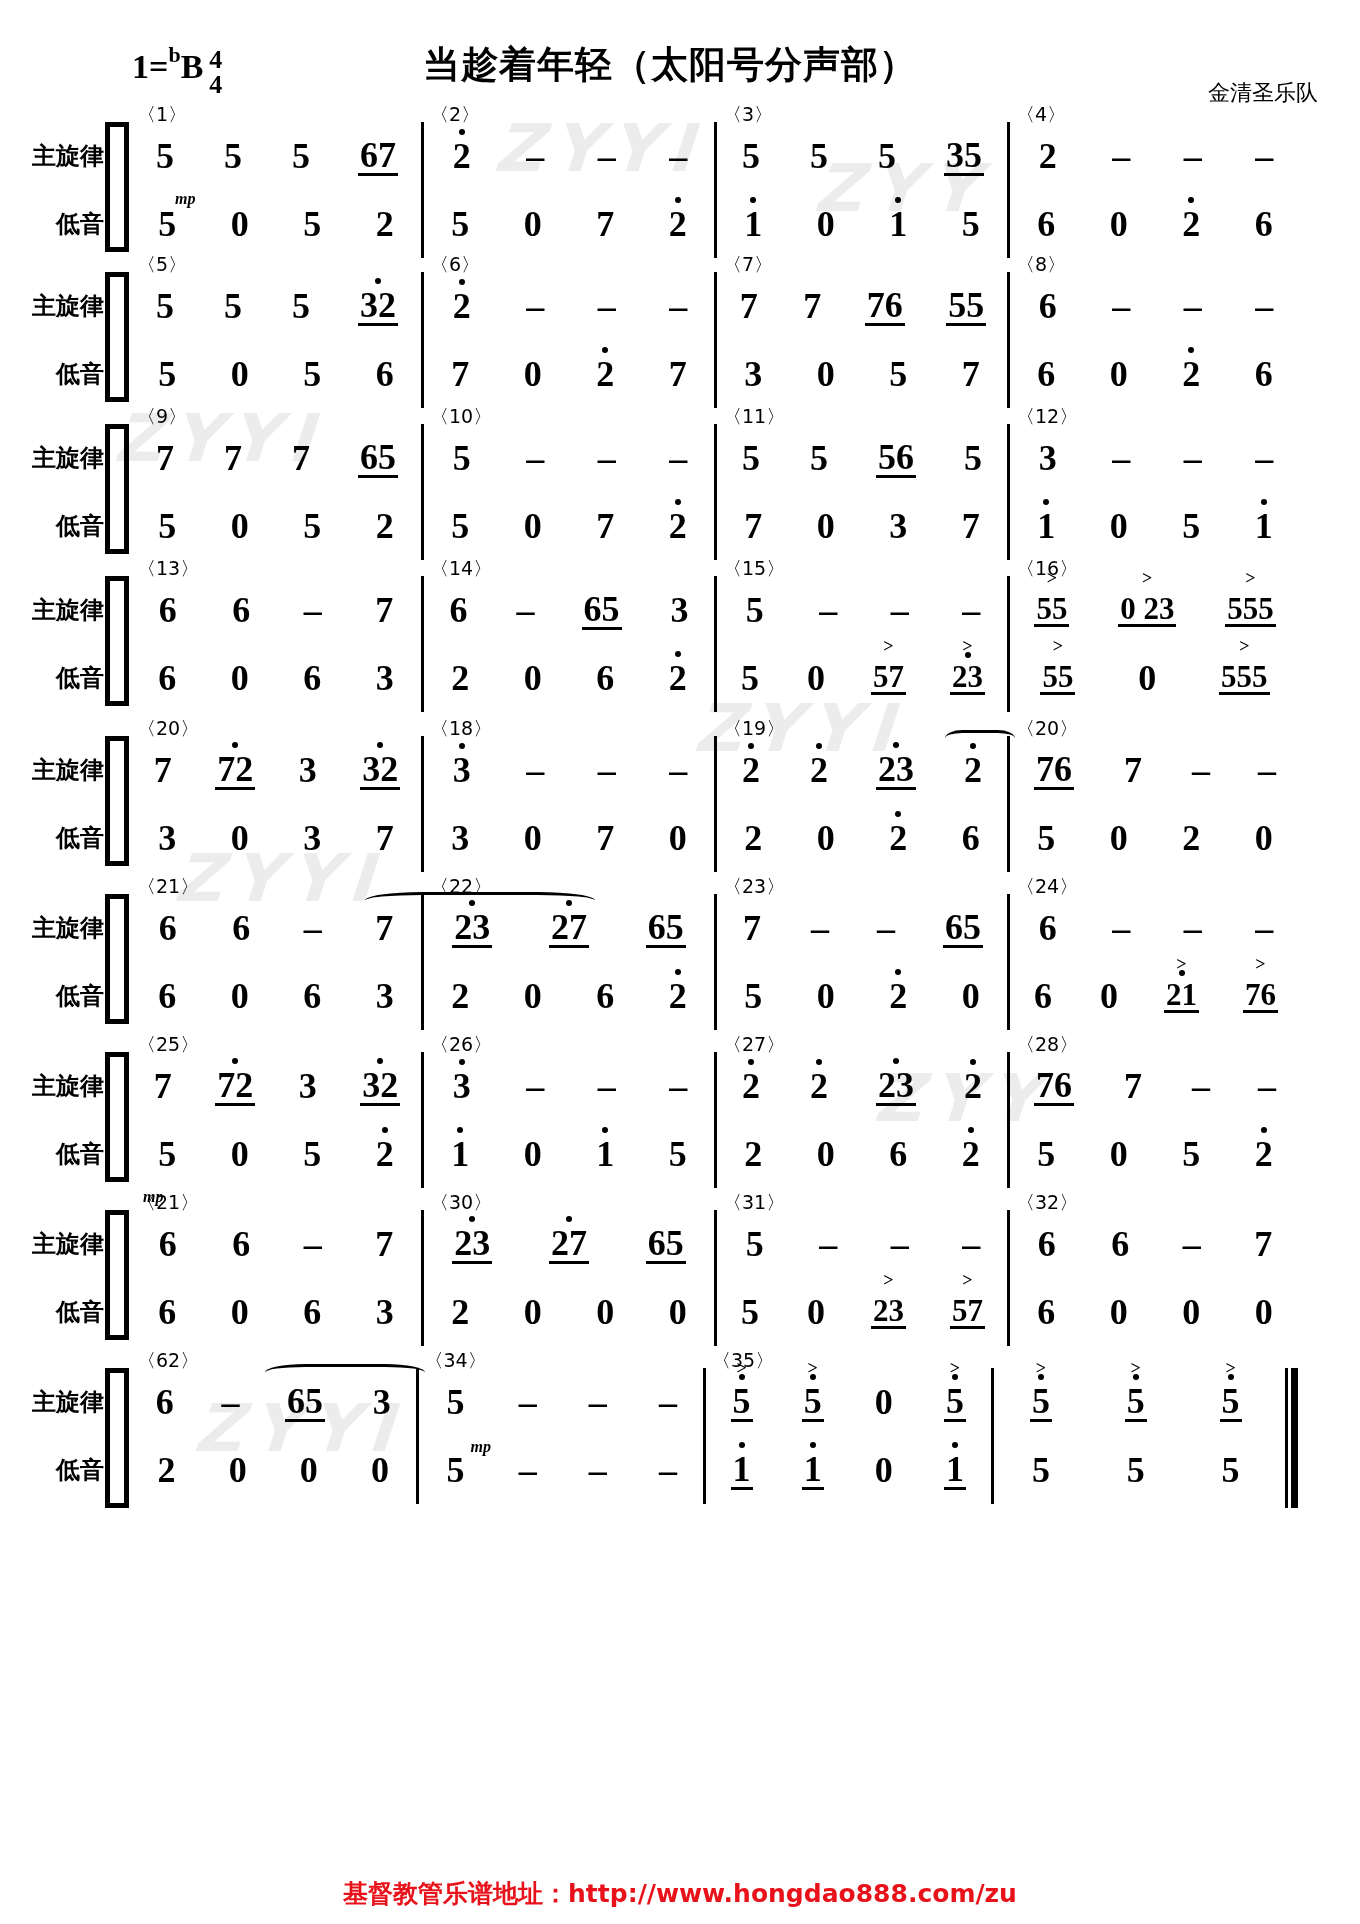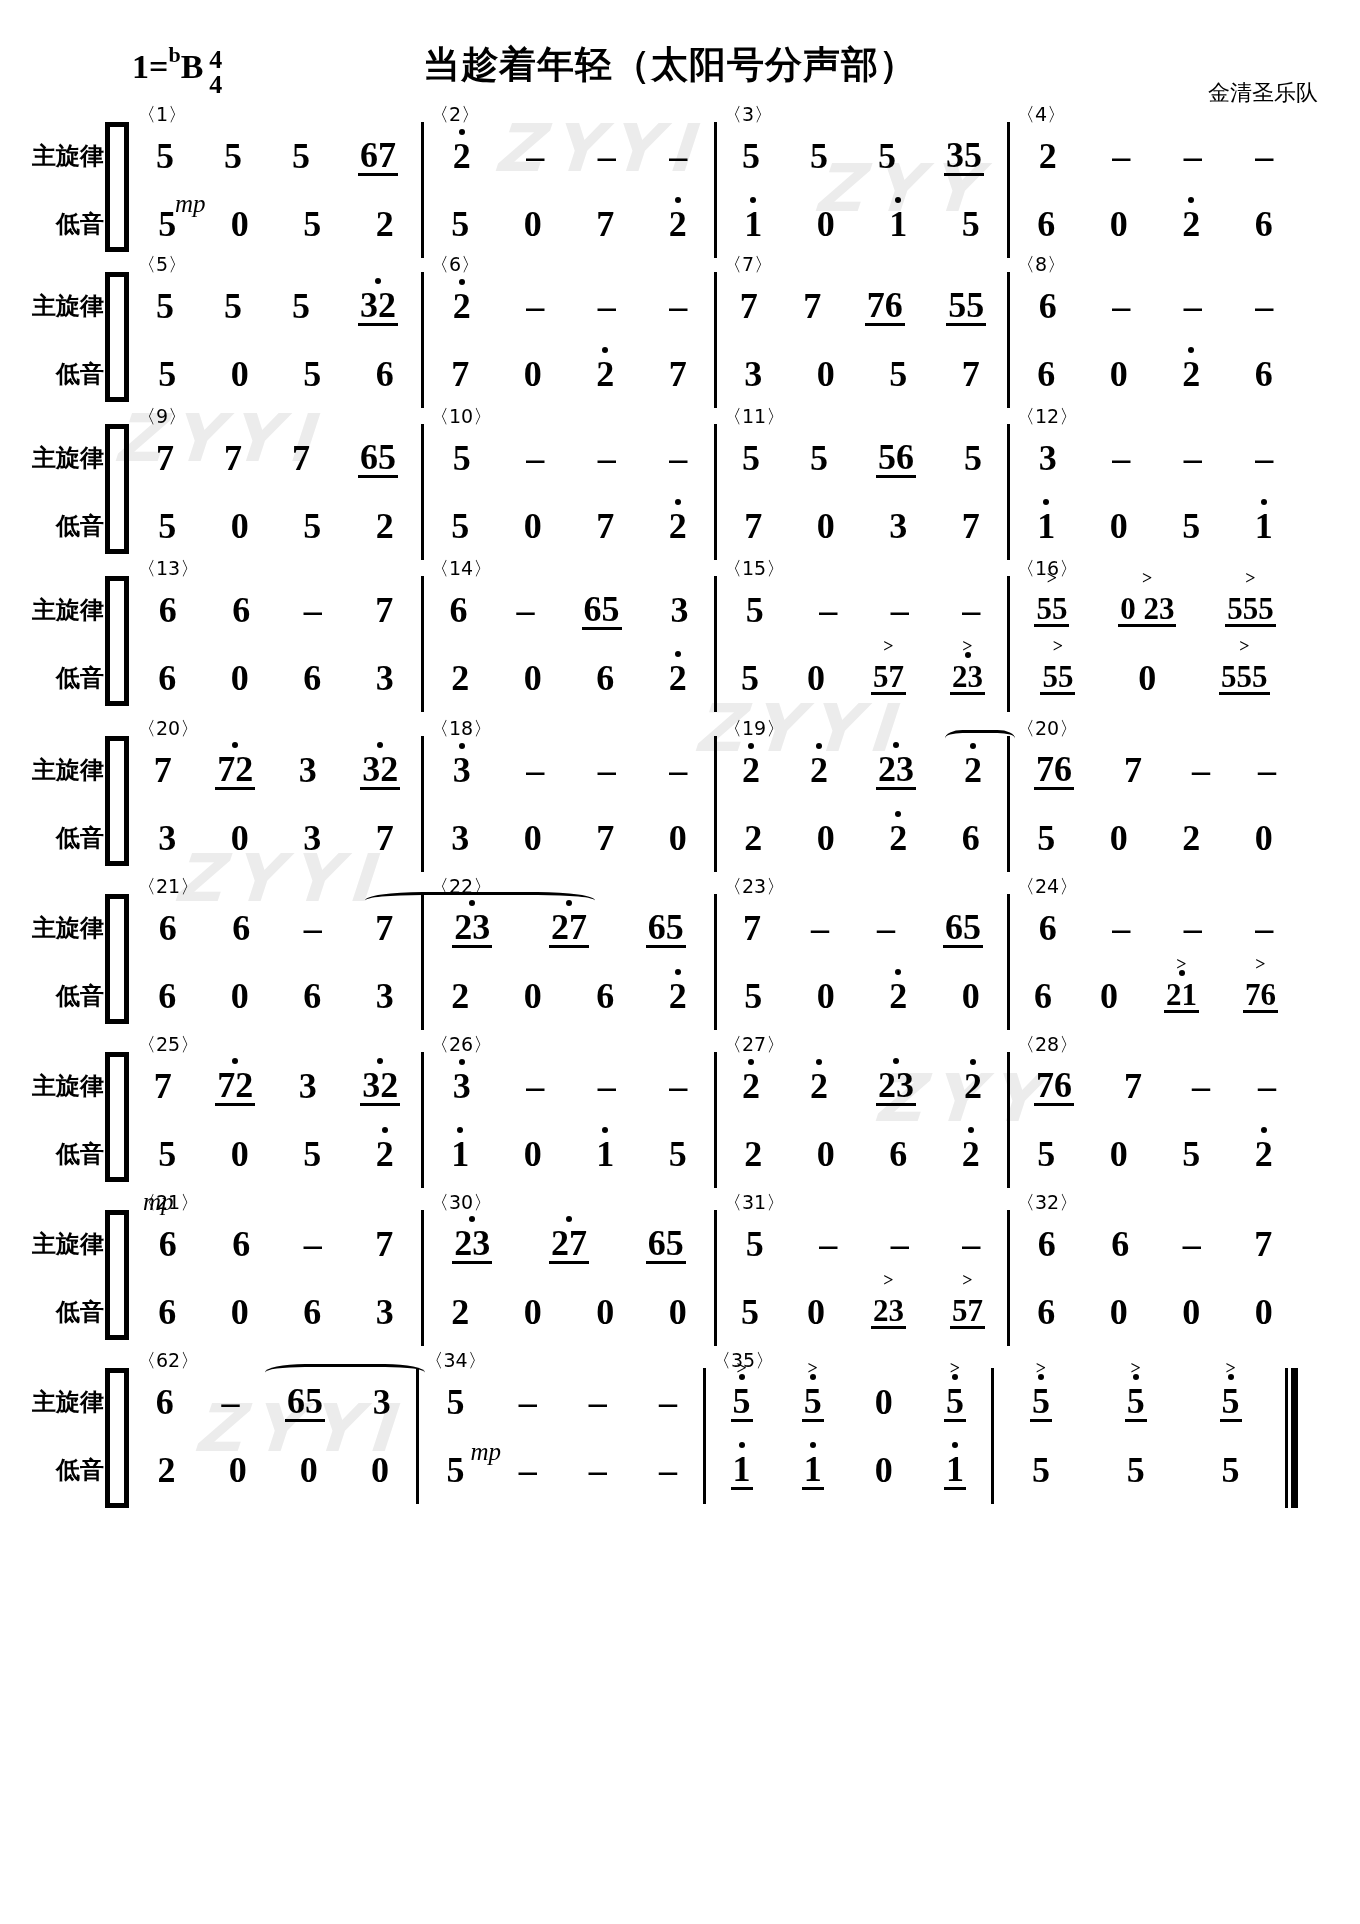--- a/index.html
+++ b/index.html
@@ -87,21 +87,21 @@
     content:"";position:absolute;left:50%;top:-9px;transform:translateX(-50%);
     width:6px;height:6px;border-radius:50%;background:#000;
   }
   .accent{position:relative;}
   .accent::before{
     content:">";position:absolute;left:50%;top:-24px;transform:translateX(-50%);
     font-size:18px;font-weight:bold;font-family:"Liberation Serif",serif;
   }
   .dash{font-size:36px;font-weight:bold;}
   .dyn{
-    font-size:25px;font-style:italic;font-weight:normal;
+    font-size:16px;font-style:italic;font-weight:bold;
     font-family:"Liberation Serif",serif;
     position:absolute;top:-4px;
   }
   .slur{
     position:absolute;border-top:3px solid #000;border-radius:50%/100%;
     height:14px;
   }
   .endbar{position:absolute;right:2px;top:14px;bottom:6px;}
   .endbar i{position:absolute;top:0;bottom:0;background:#000;display:block;}
   .endbar i.thin{width:3px;right:10px;}
@@ -755,13 +755,14 @@
           <div class="measure">
             <span class="note">5</span>
             <span class="note">5</span>
             <span class="note">5</span>
           </div>
         </div>
       </div>
     </div>
   </div>
 
+  <div class="footer">基督教管乐谱地址：http://www.hongdao888.com/zu</div>
 </div>
 
 </body></html>

